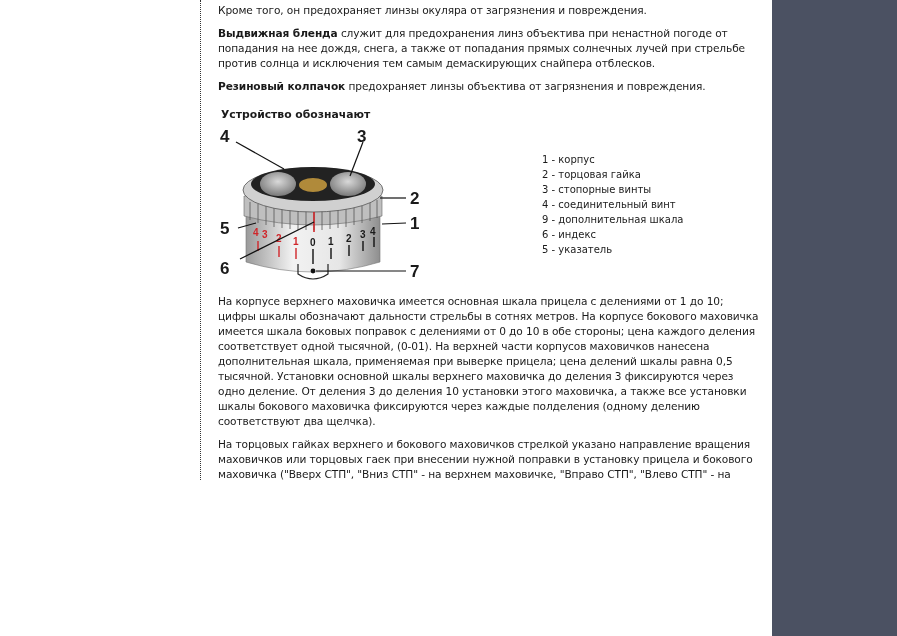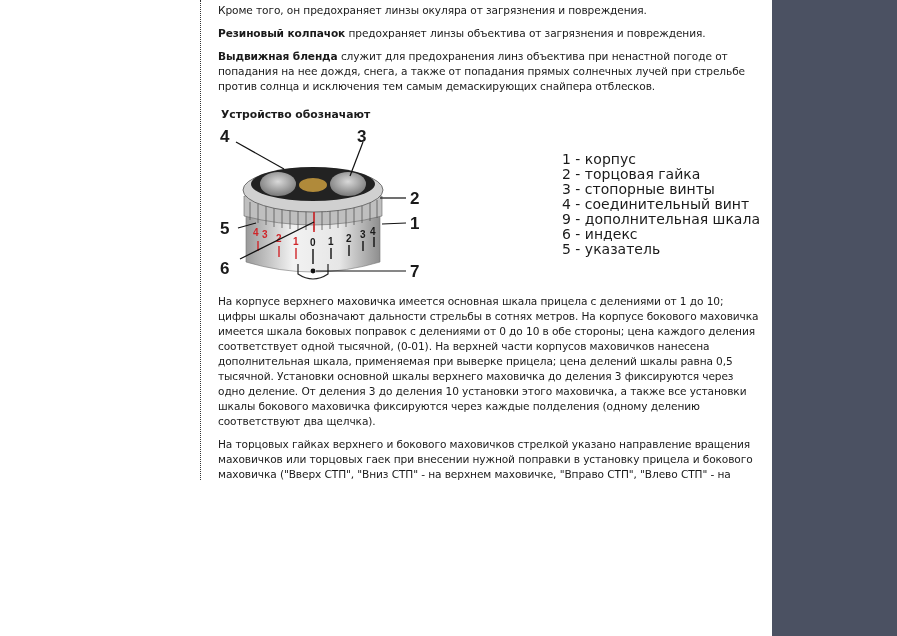--- a/index.html
+++ b/index.html
@@ -8,41 +8,41 @@
   .left-margin { position:absolute; left:0; top:0; width:200px; height:636px; background:#ffffff; }
   .content { position:absolute; left:200px; top:0; width:571px; height:480px;
              border-left:1px dotted #333; background:#fff; overflow:hidden; }
   .right-panel { position:absolute; left:772px; top:0; width:125px; height:636px; background:#4b5162; }
   .inner { position:absolute; left:17px; top:-12px; width:545px; }
   p { margin:0 0 8px 0; font-size:10.6px; line-height:15px; letter-spacing:-0.1px; }
   p b { font-weight:bold; }
   .h-small { font-size:10.8px; font-weight:bold; margin:14px 0 0 3px; height:16px; }
   .dial-row { position:relative; height:170px; }
   .legend { position:absolute; left:324px; top:28px; list-style:none; margin:0; padding:0; }
-  .legend li { font-size:14px; line-height:15px;margin-left:20px; }
+  .legend li { font-size:10px; line-height:15px; }
   .h-big { font-size:12.6px; font-weight:bold; color:#333; margin:14px 0 0 0; font-family:"DejaVu Sans", sans-serif; }
   .optic { position:absolute; left:420px; top:600px; width:280px; height:36px; }
   .num { font-weight:bold; font-family:"Liberation Sans", sans-serif; fill:#1a1a1a; }
 </style>
 </head>
 <body>
 
 <div class="left-margin"></div>
 
 <div class="content">
   <div class="inner">
     <p>
       <span></span><br>
       <span>Кроме того, он предохраняет линзы окуляра от загрязнения и повреждения.</span>
     </p>
     <p>
-      <b>Резиновый колпачок</b><span> предохраняет линзы объектива от загрязнения и повреждения.</span>
+      <b>Выдвижная бленда</b><span> служит для предохранения линз объектива при ненастной погоде от попадания на нее дождя, снега, а также от попадания прямых солнечных лучей при стрельбе против солнца и исключения тем самым демаскирующих снайпера отблесков.</span>
     </p>
     <p>
-      <b>Выдвижная бленда</b><span> служит для предохранения линз объектива при ненастной погоде от попадания на нее дождя, снега, а также от попадания прямых солнечных лучей при стрельбе против солнца и исключения тем самым демаскирующих снайпера отблесков.</span>
+      <b>Резиновый колпачок</b><span> предохраняет линзы объектива от загрязнения и повреждения.</span>
     </p>
 
     <div class="h-small">Устройство обозначают</div>
 
     <div class="dial-row">
       <svg width="210" height="170" viewBox="0 0 210 170" style="position:absolute;left:0;top:0;">
         <defs>
           <linearGradient id="body" x1="0" x2="1" y1="0" y2="0">
             <stop offset="0" stop-color="#9a9a9a"></stop>
               <stop offset="0.35" stop-color="#f2f2f2"></stop>

